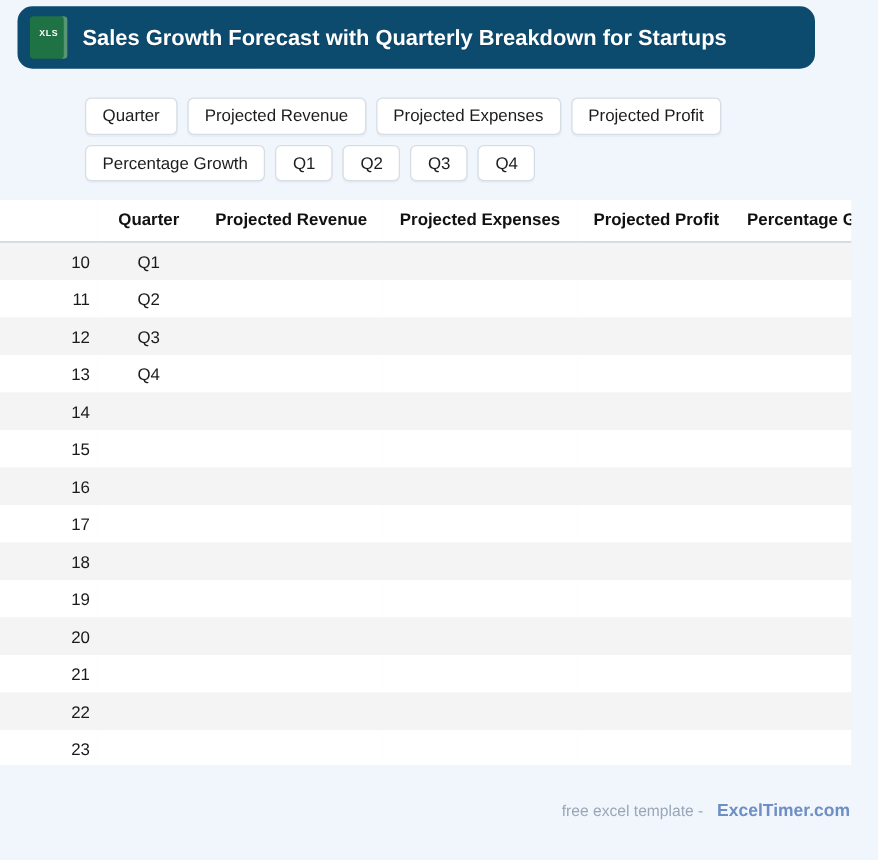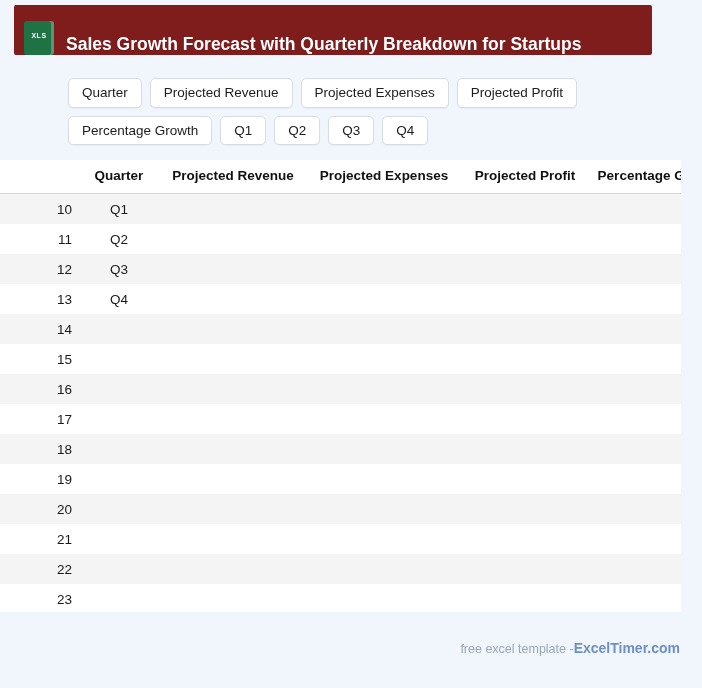--- a/index.html
+++ b/index.html
@@ -15,24 +15,24 @@
     position: relative;
   }
 
   
   .header {
     position: absolute;
     left: 14px;
     top: 5px;
     width: 638px;
     height: 50px;
-    background: #7f1d1d;
+    background: #0c4a6e;
     display: flex;
-    align-items: flex-end;
-    border-radius: 2px;
+    align-items: center;
+    border-radius: 12px;
   }
   .xls-icon {
     width: 30px;
     height: 34px;
     margin-left: 10px;
     margin-right: 12px;
     background: #1f7244;
     border-radius: 3px;
     position: relative;
     flex: none;
@@ -132,21 +132,21 @@
 
   
   .footer {
     position: absolute;
     right: 22px;
     bottom: 32px;
     font-size: 12.5px;
     color: #9aa7b8;
     display: flex;
     align-items: baseline;
-    gap: 0;
+    gap: 11px;
   }
   .footer .brand {
     color: #6e8ec4;
     font-weight: bold;
     font-size: 14px;
   }
 </style>
 </head>
 <body>
 

